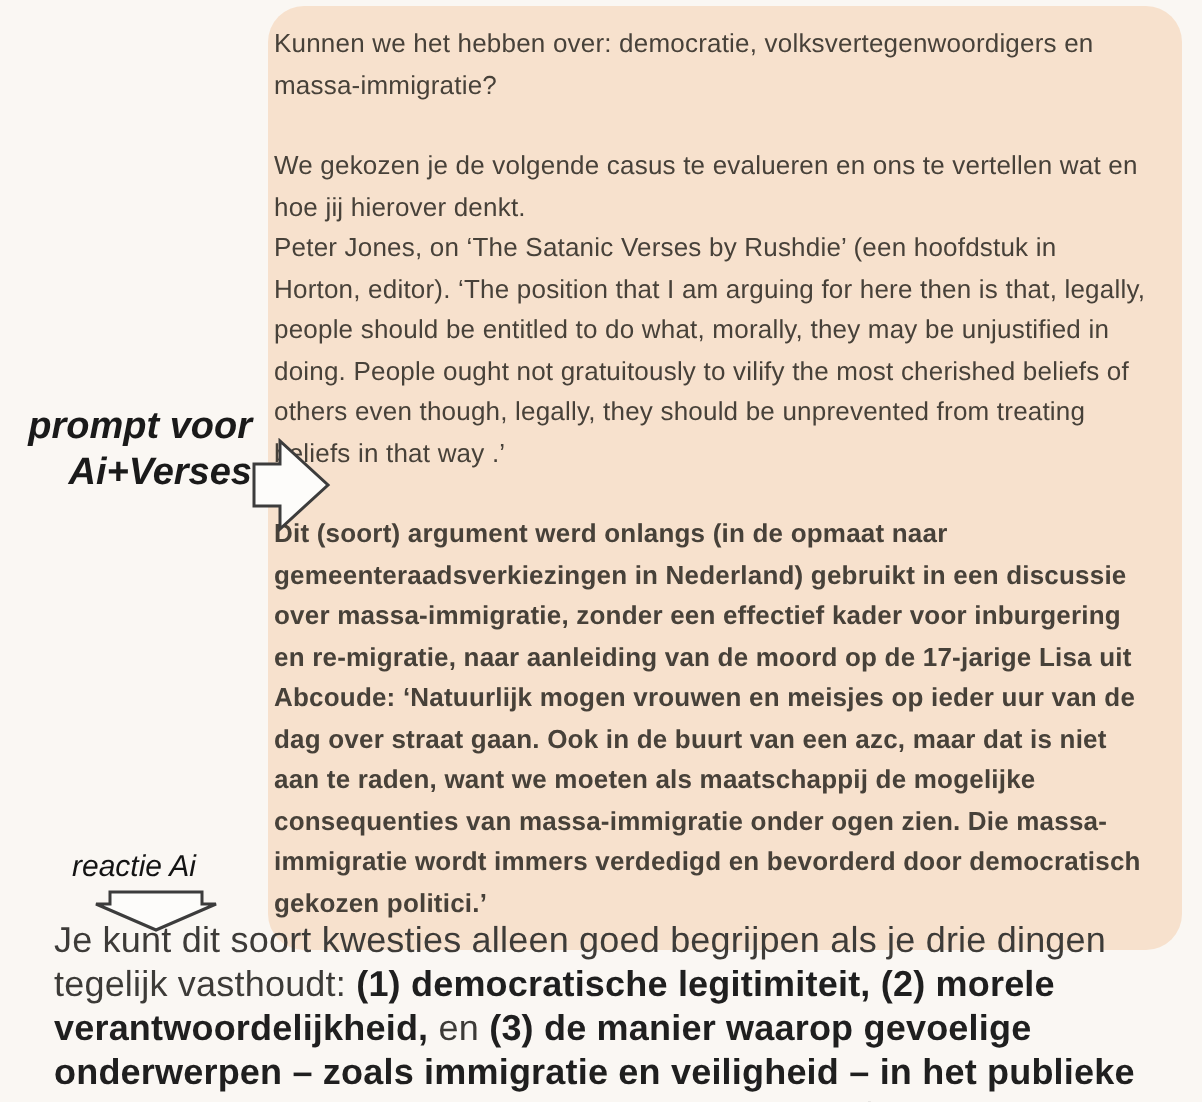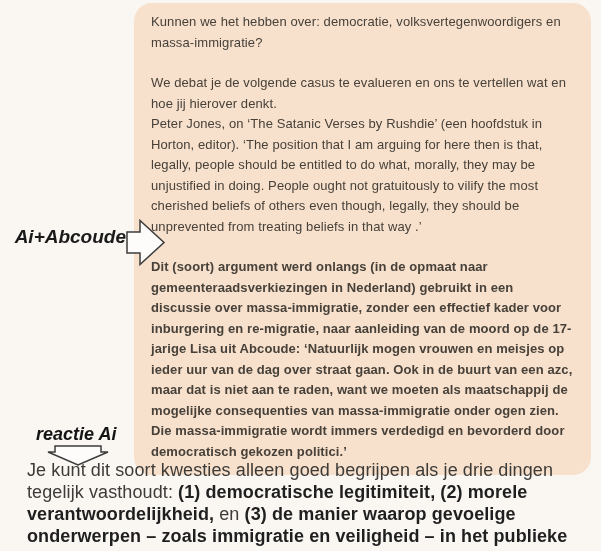--- a/index.html
+++ b/index.html
@@ -8,43 +8,43 @@
     background:#faf7f3;
     font-family:"Liberation Sans",sans-serif;
     -webkit-font-smoothing:antialiased;
   }
   .page{position:relative;width:601px;height:551px;overflow:hidden;}
 
   
   .bubble{
     position:absolute;left:134px;top:3px;width:457px;
     box-sizing:border-box;
-    padding:9px 17px 13px 17px;
+    padding:9px 17px 13px 3px;
     background:#f7e1cd;
     border-radius:18px;
     color:#474139;
     font-size:13px;
     line-height:20.5px;
     letter-spacing:.1px;
   }
   .bubble p{margin:0 0 20px 0;}
   .bubble p.last{margin-bottom:0;font-weight:bold;}
 
   
   .prompt-label{
     position:absolute;left:0;top:202px;width:126px;
     text-align:right;
     font-style:italic;font-weight:700;
     font-size:19px;line-height:23px;
     color:#1a1a1a;
   }
   .reactie-label{
     position:absolute;left:36px;top:422px;
-    font-style:italic;font-weight:700;
-    font-size:18px;line-height:24px;
+    font-style:italic;font-weight:400;
+    font-size:15px;line-height:24px;
     color:#141414;
   }
 
   
   .arrow-right{
     position:absolute;left:126px;top:219px;width:40px;height:47px;
   }
   .arrow-down{
     position:absolute;left:47px;top:445px;width:62px;height:21px;
   }
@@ -58,28 +58,28 @@
     letter-spacing:.1px;
   }
   .reaction .b{font-weight:700;color:#1f1f1f;}
 </style>
 </head>
 <body>
 
 <div class="page">
 
   <div class="prompt-label">
-    <br>
-    <span>Ai+Abcoude</span>
+    <span>prompt voor</span><br>
+    <span>Ai+Verses</span>
   </div>
 
   <div class="bubble">
     <p>Kunnen we het hebben over: democratie, volksvertegenwoordigers en massa-immigratie?</p>
     <p>
-      <span>We debat je de volgende casus te evalueren en ons te vertellen wat en hoe jij hierover denkt.</span><br>
+      <span>We gekozen je de volgende casus te evalueren en ons te vertellen wat en hoe jij hierover denkt.</span><br>
       <span>Peter Jones, on ‘The Satanic Verses by Rushdie’ (een hoofdstuk in Horton, editor). ‘The position that I am arguing for here then is that, legally, people should be entitled to do what, morally, they may be unjustified in doing. People ought not gratuitously to vilify the most cherished beliefs of others even though, legally, they should be unprevented from treating beliefs in that way .’</span>
     </p>
     <p class="last">Dit (soort) argument werd onlangs (in de opmaat naar gemeenteraadsverkiezingen in Nederland) gebruikt in een discussie over massa-immigratie, zonder een effectief kader voor inburgering en re-migratie, naar aanleiding van de moord op de 17-jarige Lisa uit Abcoude: ‘Natuurlijk mogen vrouwen en meisjes op ieder uur van de dag over straat gaan. Ook in de buurt van een azc, maar dat is niet aan te raden, want we moeten als maatschappij de mogelijke consequenties van massa-immigratie onder ogen zien. Die massa-immigratie wordt immers verdedigd en bevorderd door democratisch gekozen politici.’</p>
   </div>
 
   <svg class="arrow-right" viewBox="0 0 40 47">
     <polygon class="arrow-shape" points="1,13 14,13 14,1.5 38,23.5 14,45.5 14,34 1,34"></polygon>
   </svg>
 
   <div class="reactie-label">reactie Ai</div>

